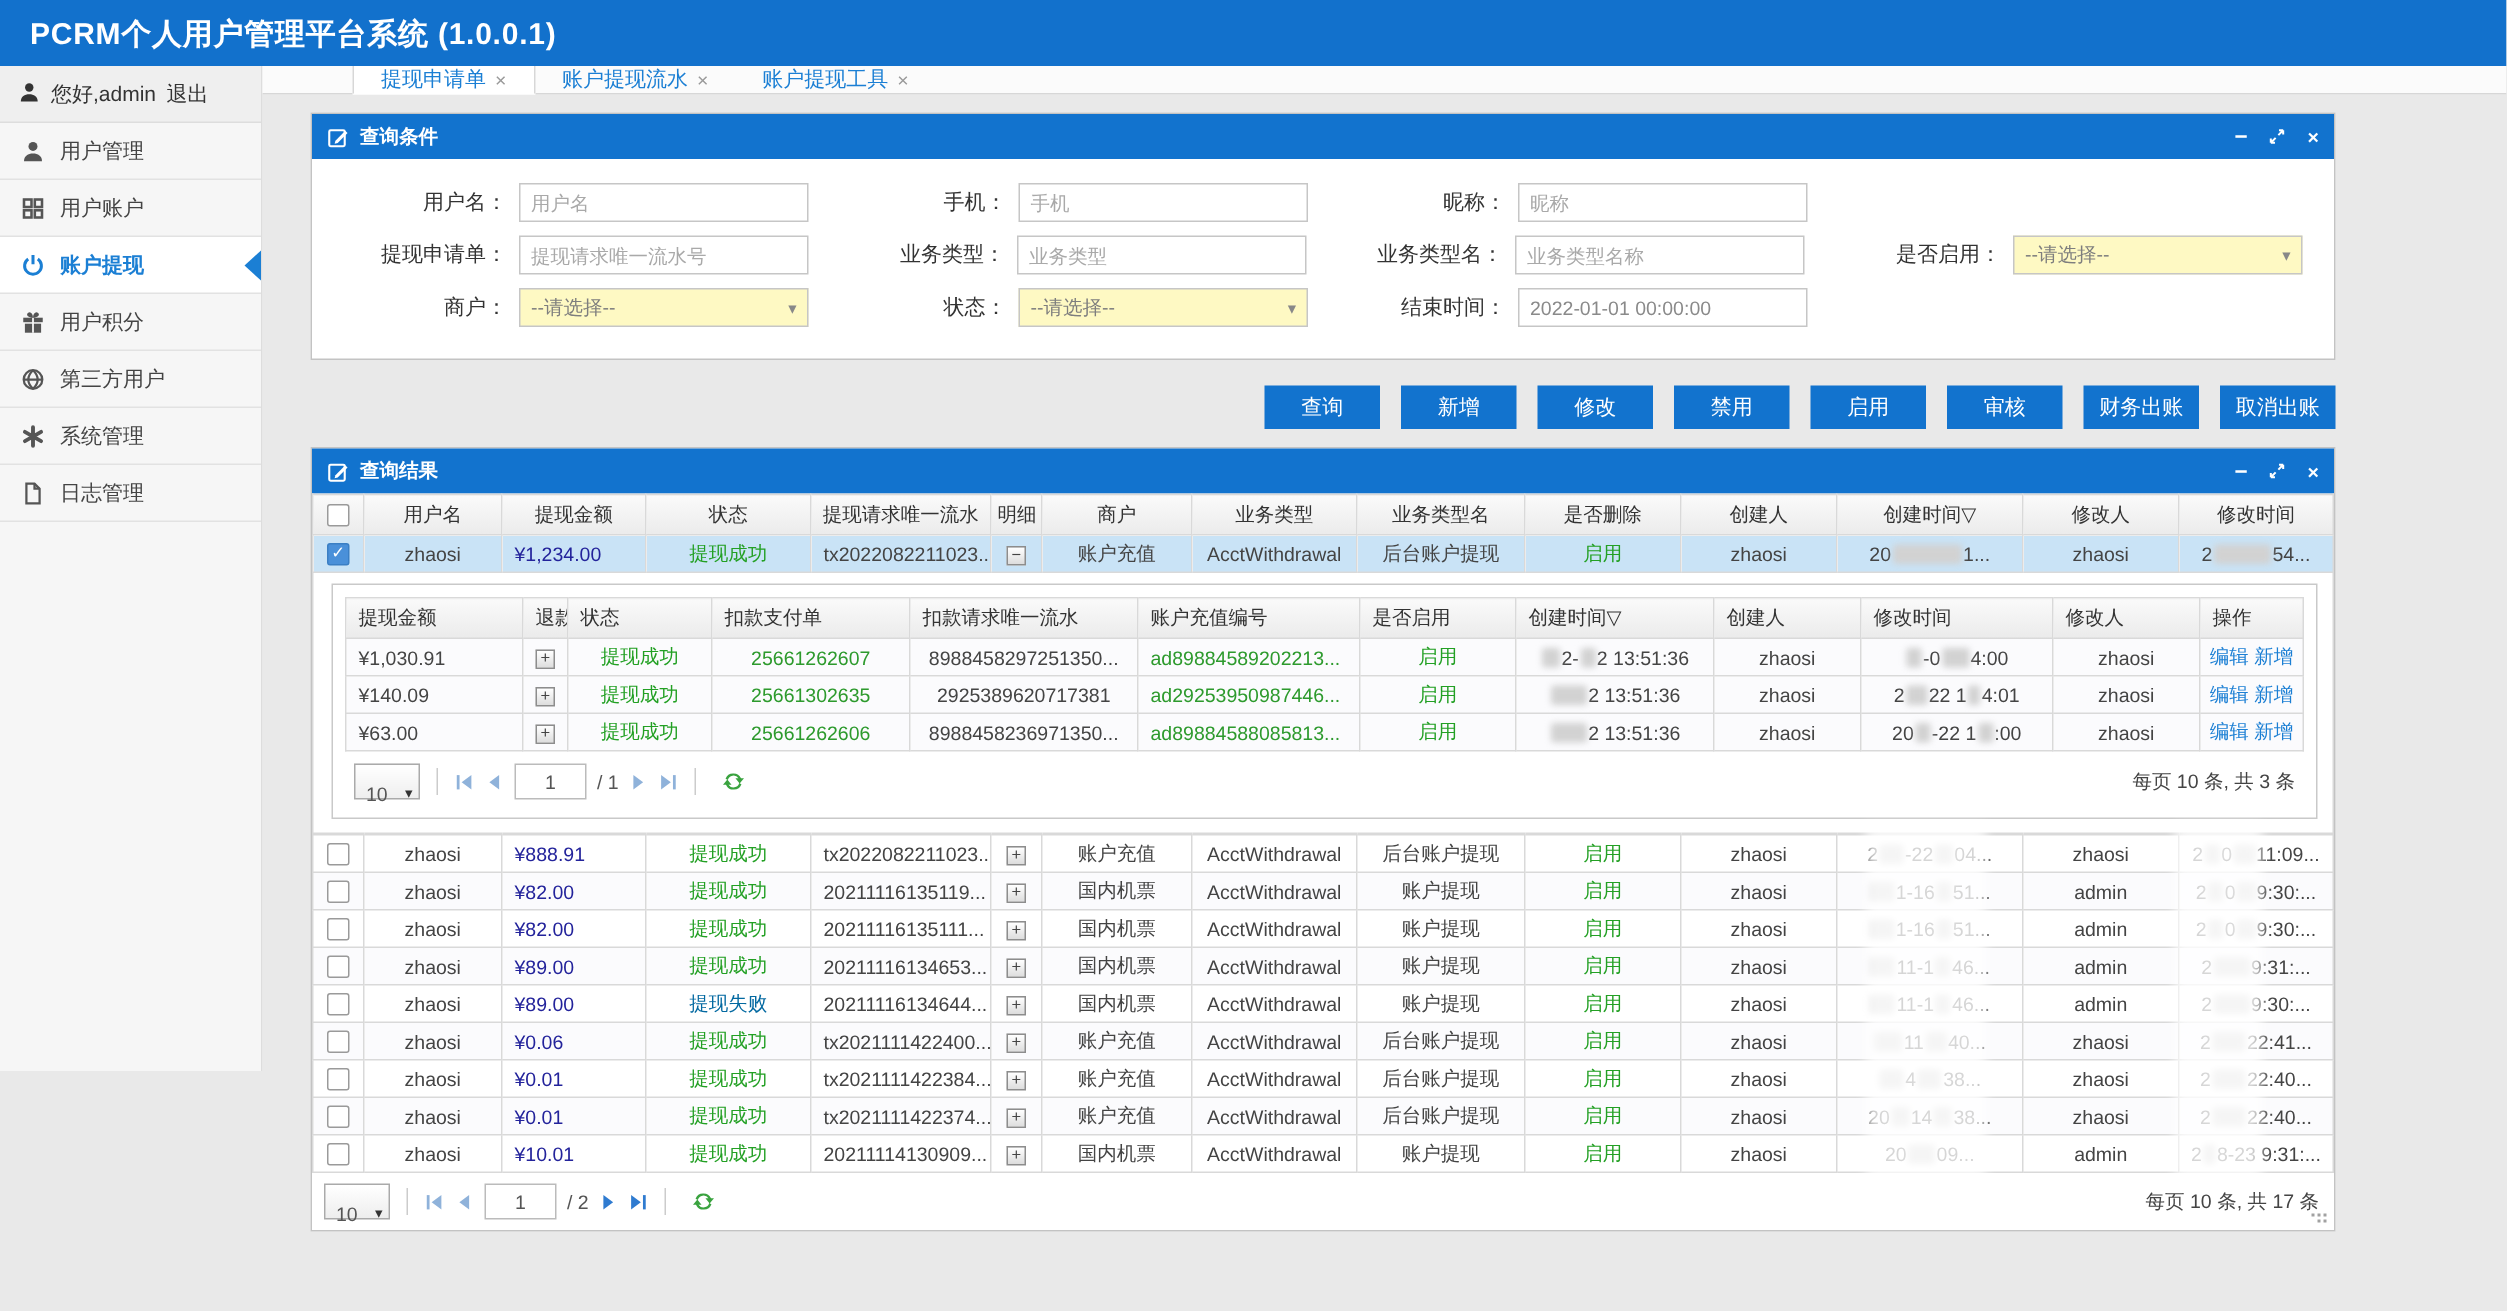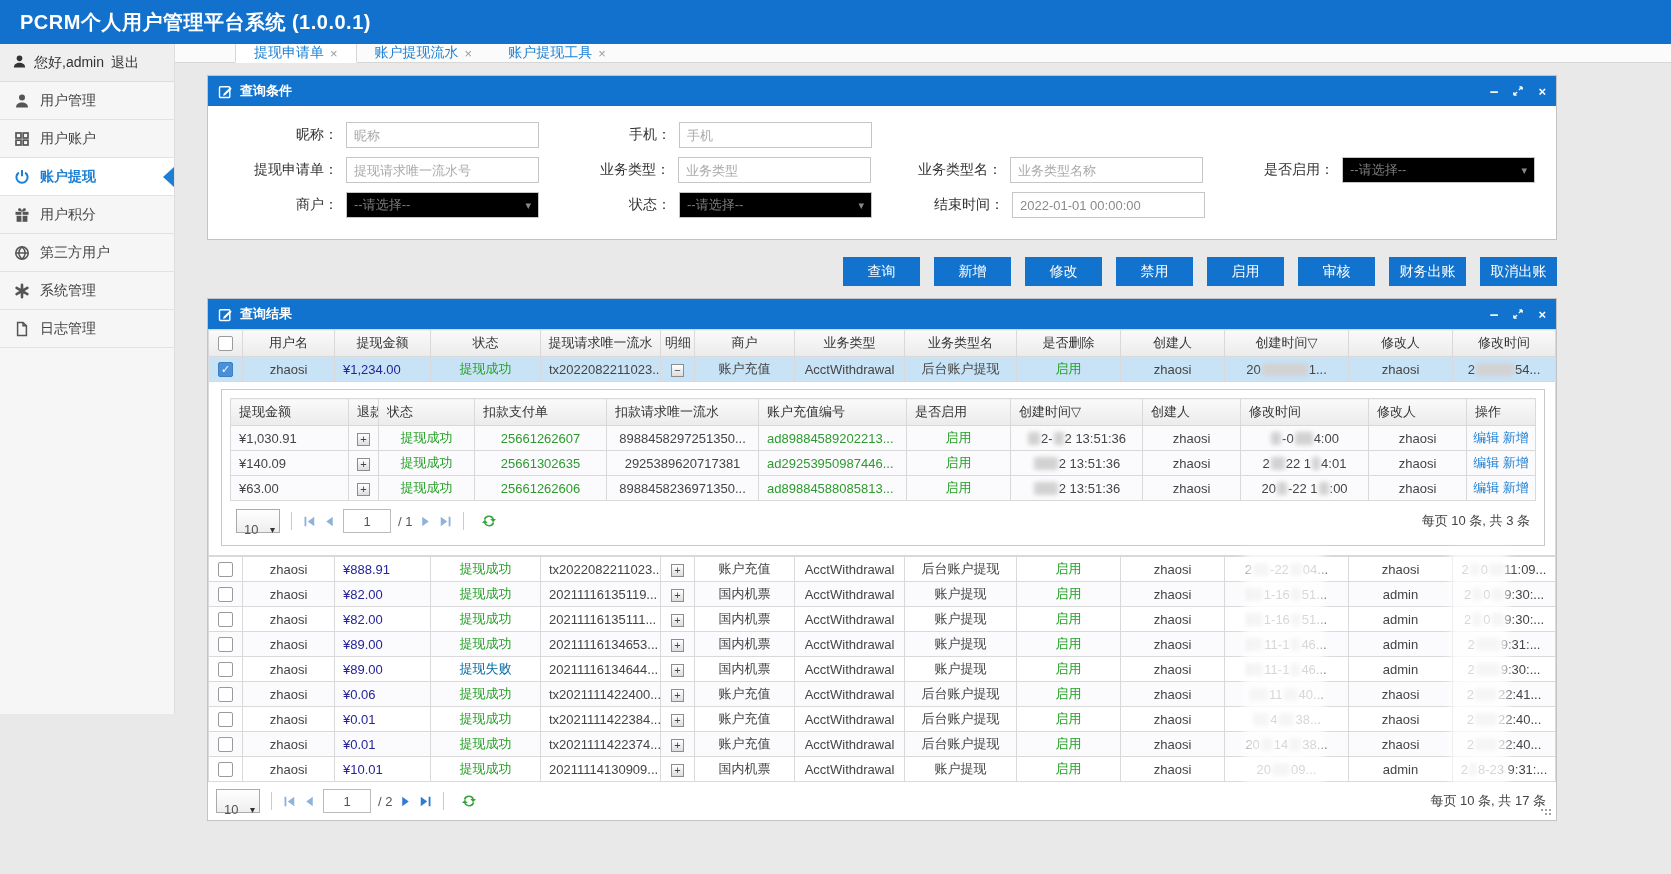--- a/index.html
+++ b/index.html
@@ -51,21 +51,21 @@
 
   
   .qbody { padding:12px 14px 12px 6px; }
   .qrow { display:flex; margin:4px 0 9px; }
   .field { display:flex; align-items:center; width:333px; }
   .field label { width:132px; text-align:right; padding-right:8px; font-size:14px; color:#333; white-space:nowrap; }
   .field input { width:193px; height:26px; border:1px solid #c6c6c6; padding:0 7px; font-size:13px; color:#555;
     font-family:inherit; }
   .field input::placeholder { color:#a9a9a9; }
   .field input.val { color:#8a8a8a; }
-  .select { width:193px; height:26px; border:1px solid #c6c6c6; background:#000000; display:flex;
+  .select { width:193px; height:26px; border:1px solid #c6c6c6; background:#fef9c3; display:flex;
     align-items:center; padding:0 7px; color:#7e7e7e; cursor:pointer;justify-content:space-between; }
   .select .caret { margin-left:auto; color:#888; font-size:11px; }
 
   
   .actions { display:flex; justify-content:flex-end; gap:14px; margin:17px 0 12px; }
   .btn { min-width:77px; height:29px; background:#1273ce; color:#fff; border:none; font-size:14px;
     cursor:pointer; font-family:inherit; padding:0 10px; }
 
   
   table { border-collapse:collapse; table-layout:fixed; width:100%; }
@@ -244,26 +244,30 @@
                   <svg viewBox="0 0 16 16" stroke="#fff" stroke-width="1.8" fill="none">
                     <path d="M2.5 13.5L6.8 9.2M13.5 2.5L9.2 6.8M2.5 13.5V9.8M2.5 13.5h3.7M13.5 2.5v3.7M13.5 2.5H9.8"></path>
                   </svg>
                 </span>
                 <span class="wbtn">×</span>
               </span>
           </div>
           <div class="qbody" id="query-form">
               <div class="qrow">
                 <div class="field">
+                  <label>用户名：</label>
+                  <input class="" placeholder="用户名" style="">
+                </div>
+                <div class="field">
+                  <label>手机：</label>
+                  <input class="" placeholder="手机" style="">
+                </div>
+                <div class="field">
                   <label>昵称：</label>
                   <input class="" placeholder="昵称" style="">
-                </div>
-                <div class="field">
-                  <label>手机：</label>
-                  <input class="" placeholder="手机" style="">
                 </div>
               </div>
               <div class="qrow">
                 <div class="field">
                   <label>提现申请单：</label>
                   <input class="" placeholder="提现请求唯一流水号" style="">
                 </div>
                 <div class="field">
                   <label>业务类型：</label>
                   <input class="" placeholder="业务类型" style="">

